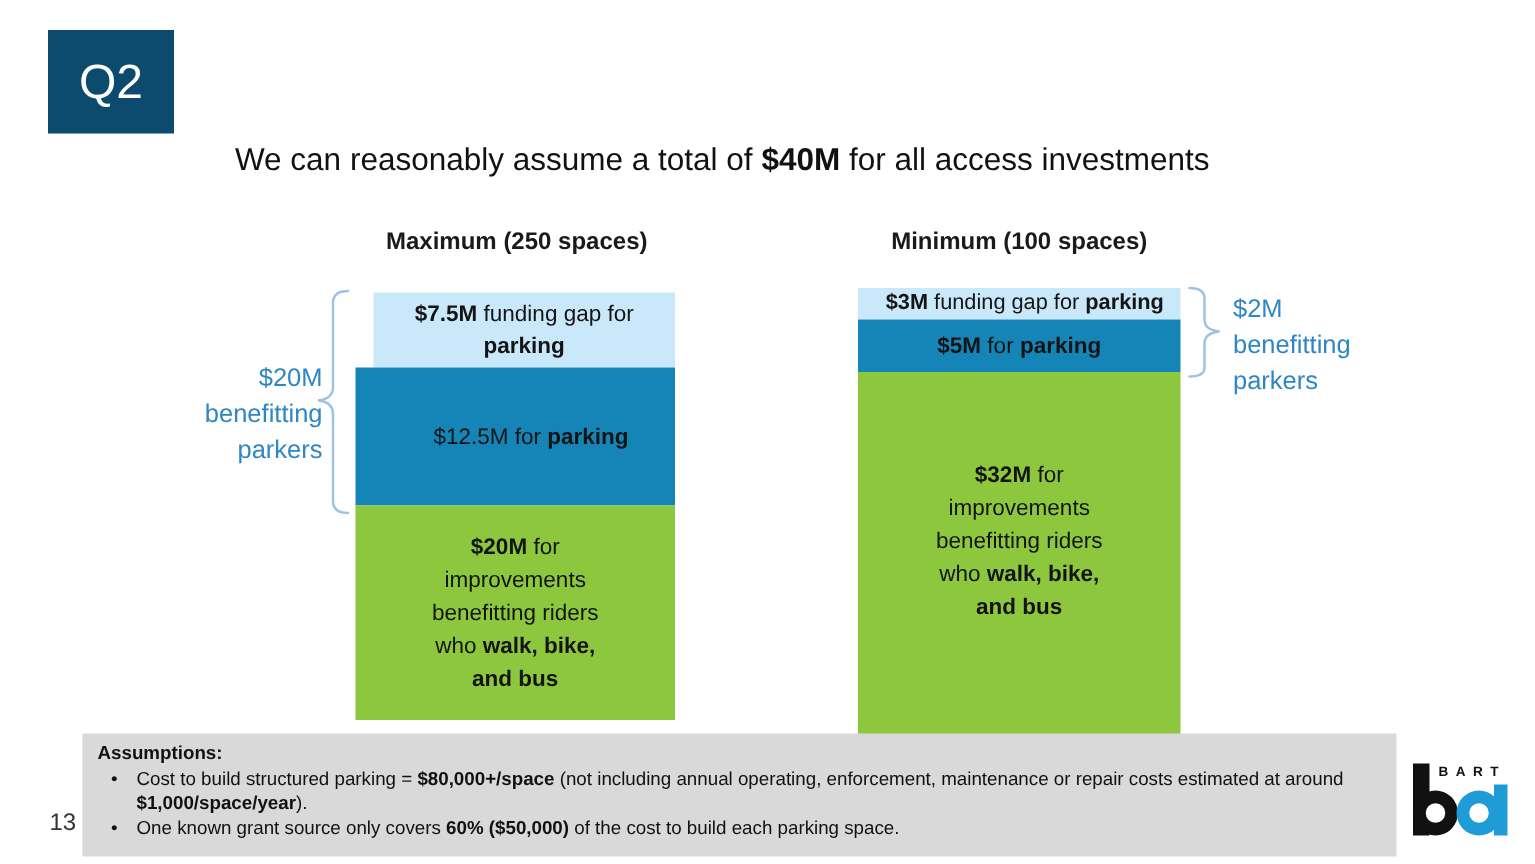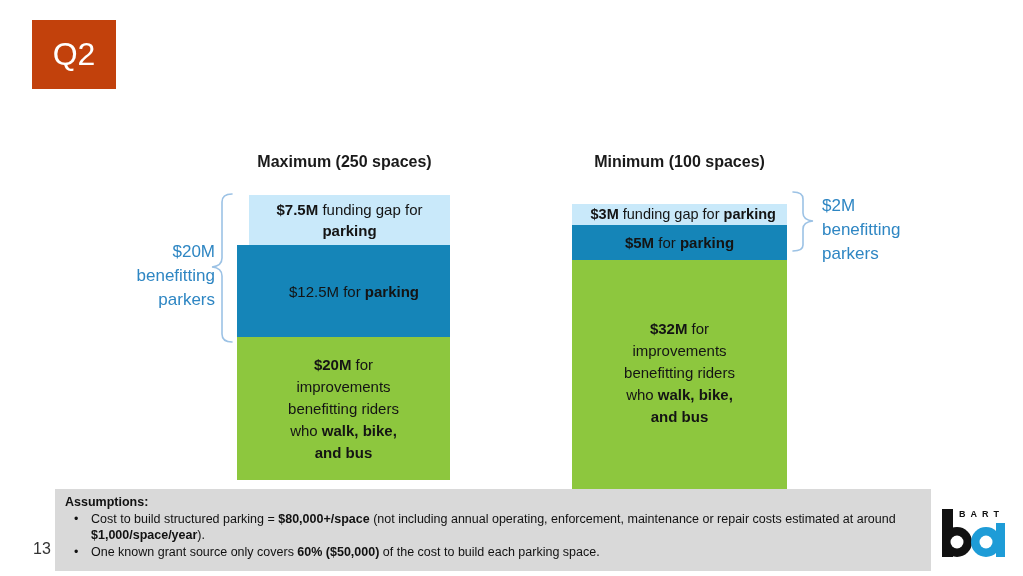--- a/index.html
+++ b/index.html
@@ -1,34 +1,34 @@
 <!DOCTYPE html>
 <html><head>
 <meta charset="utf-8">
 <style>
   html,body{margin:0;padding:0;background:#fff;}
   .slide{
     position:relative;width:1023px;height:576px;background:#fff;overflow:hidden;
     font-family:"Liberation Sans",sans-serif;color:#1a1a1a;
   }
   
-  .q2-box{position:absolute;left:32px;top:20px;width:84px;height:69px;background:#c2410c;
+  .q2-box{position:absolute;left:32px;top:20px;width:84px;height:69px;background:#0c4a6e;
     display:flex;align-items:center;justify-content:center;color:#fff;font-size:32px;}
   .kicker{position:absolute;left:130px;top:25px;font-size:12.5px;font-weight:600;
     letter-spacing:2.5px;color:#23A455;}
   .page-title{position:absolute;left:127px;top:47px;font-size:34px;color:#1C6F99;white-space:nowrap;}
   .subtitle{position:absolute;left:0;top:95px;width:963px;text-align:center;font-size:21px;color:#111;}
   
   .col-header{position:absolute;width:215px;top:153px;display:flex;justify-content:center;
     font-size:16px;font-weight:700;white-space:nowrap;}
   .col-header.left{left:237px;}
   .col-header.right{left:572px;}
   .bar{position:absolute;display:flex;flex-direction:column;}
   .bar.left{left:237px;top:195px;width:213px;}
-  .bar.right{left:572px;top:204px;width:215px;}
+  .bar.right{left:572px;top:192px;width:215px;}
   .seg{display:flex;align-items:center;justify-content:center;text-align:center;
     font-size:15px;line-height:21px;color:#141414;}
   .seg .seg-text{max-width:178px;}
   .seg.light{background:#C9E9FA;}
   .seg.dark{background:#1585B8;}
   .seg.green{background:#8DC73E;}
   .bar.left .seg.light{height:50px;margin-left:12px;}
   .bar.left .seg.dark{height:92px;}
   .bar.left .seg.green{height:143px;line-height:22px;}
   .bar.right .seg.light{height:21px;font-size:14.5px;white-space:nowrap;}
@@ -49,20 +49,21 @@
   .bart-logo{position:absolute;left:936px;top:497px;width:70px;height:66px;}
 </style>
 </head>
 <body>
 
 <div class="slide">
 
   <div class="q2-box">
     <span>Q2</span>
   </div>
+  <div class="subtitle"><span>We can reasonably assume a total of </span><span style="font-weight: 700;">$40M</span><span> for all access investments</span></div>
 
   <div>
     <div class="col-header left">
       <span>Maximum (250 spaces)</span>
     </div>
     <div class="col-header right">
       <span>Minimum (100 spaces)</span>
     </div>
 
     <div class="bar left">

